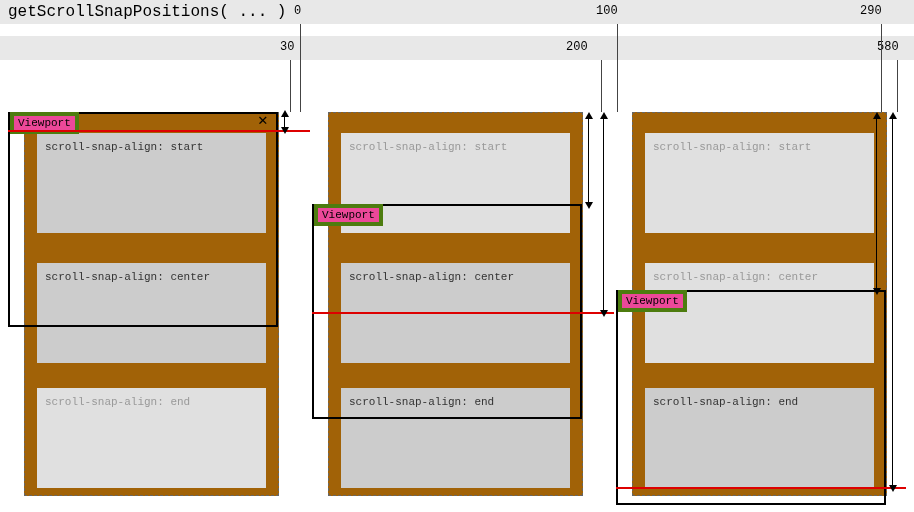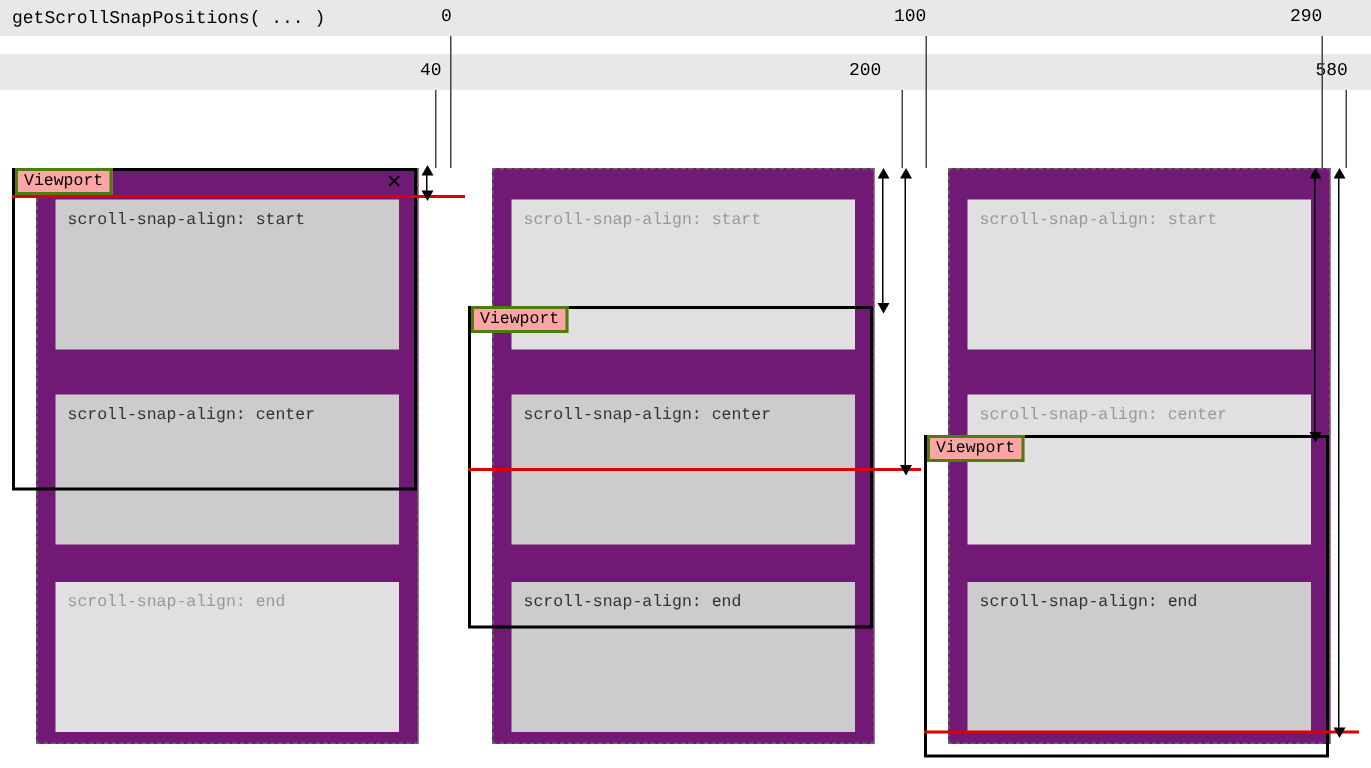--- a/index.html
+++ b/index.html
@@ -17,41 +17,41 @@
   .header-row {
     height: 24px;
     background: #e8e8e8;
     display: flex;
     align-items: center;
     padding-left: 8px;
     position: relative;
     margin-bottom: 12px;
   }
   .header-label {
-    font-size: 12px;
+    font-size: 16px;
   }
   .hval {
     position: absolute;
     top: 4px;
     font-size: 12px;
     text-align: right;
   }
   .diagram-area {
     position: absolute;
     left: 8px;
     top: 112px;
     width: 898px;
     height: 390px;
   }
   .container {
     position: absolute;
     width: 255px;
     height: 384px;
     border: 1.5px dashed #666;
-    background: #701a75;
+    background: #a16207;
   }
   .box {
     position: absolute;
     left: 12px;
     right: 12px;
     height: 100px;
     background: #e0e0e0;
   }
   .box.active {
     background: #ccc;
@@ -70,23 +70,23 @@
     position: absolute;
     border: 2px solid #000;
     pointer-events: none;
     z-index: 2;
   }
   .viewport-label {
     position: absolute;
     left: 0;
     top: -2px;
     padding: 1px 4px;
-    border: 2px solid #4d7c0f;
+    border: 4px solid #4d7c0f;
     font-size: 11px;
-    background: #fca5a5;
+    background: #ec4899;
     line-height: 12px;
   }
   .redline {
     position: absolute;
     height: 2px;
     background: #d00;
     z-index: 3;
   }
   
   .leader {
@@ -121,21 +121,21 @@
 <body>
 
 <div class="header-row">
   <span class="header-label">getScrollSnapPositions( ... )</span>
   <span class="hval" style="left:294px;">0</span>
   <span class="hval" style="left:596px;">100</span>
   <span class="hval" style="left:860px;">290</span>
 </div>
 
 <div class="header-row">
-  <span class="hval" style="left:280px;">40</span>
+  <span class="hval" style="left:280px;">30</span>
   <span class="hval" style="left:566px;">200</span>
   <span class="hval" style="left:877px;">580</span>
 </div>
 
 <div class="leader" style="left:300px; top:24px; height:88px;"></div>
 <div class="leader" style="left:290px; top:60px; height:52px;"></div>
 <div class="leader" style="left:617px; top:24px; height:88px;"></div>
 <div class="leader" style="left:601px; top:60px; height:52px;"></div>
 <div class="leader" style="left:881px; top:24px; height:88px;"></div>
 <div class="leader" style="left:897px; top:60px; height:52px;"></div>

